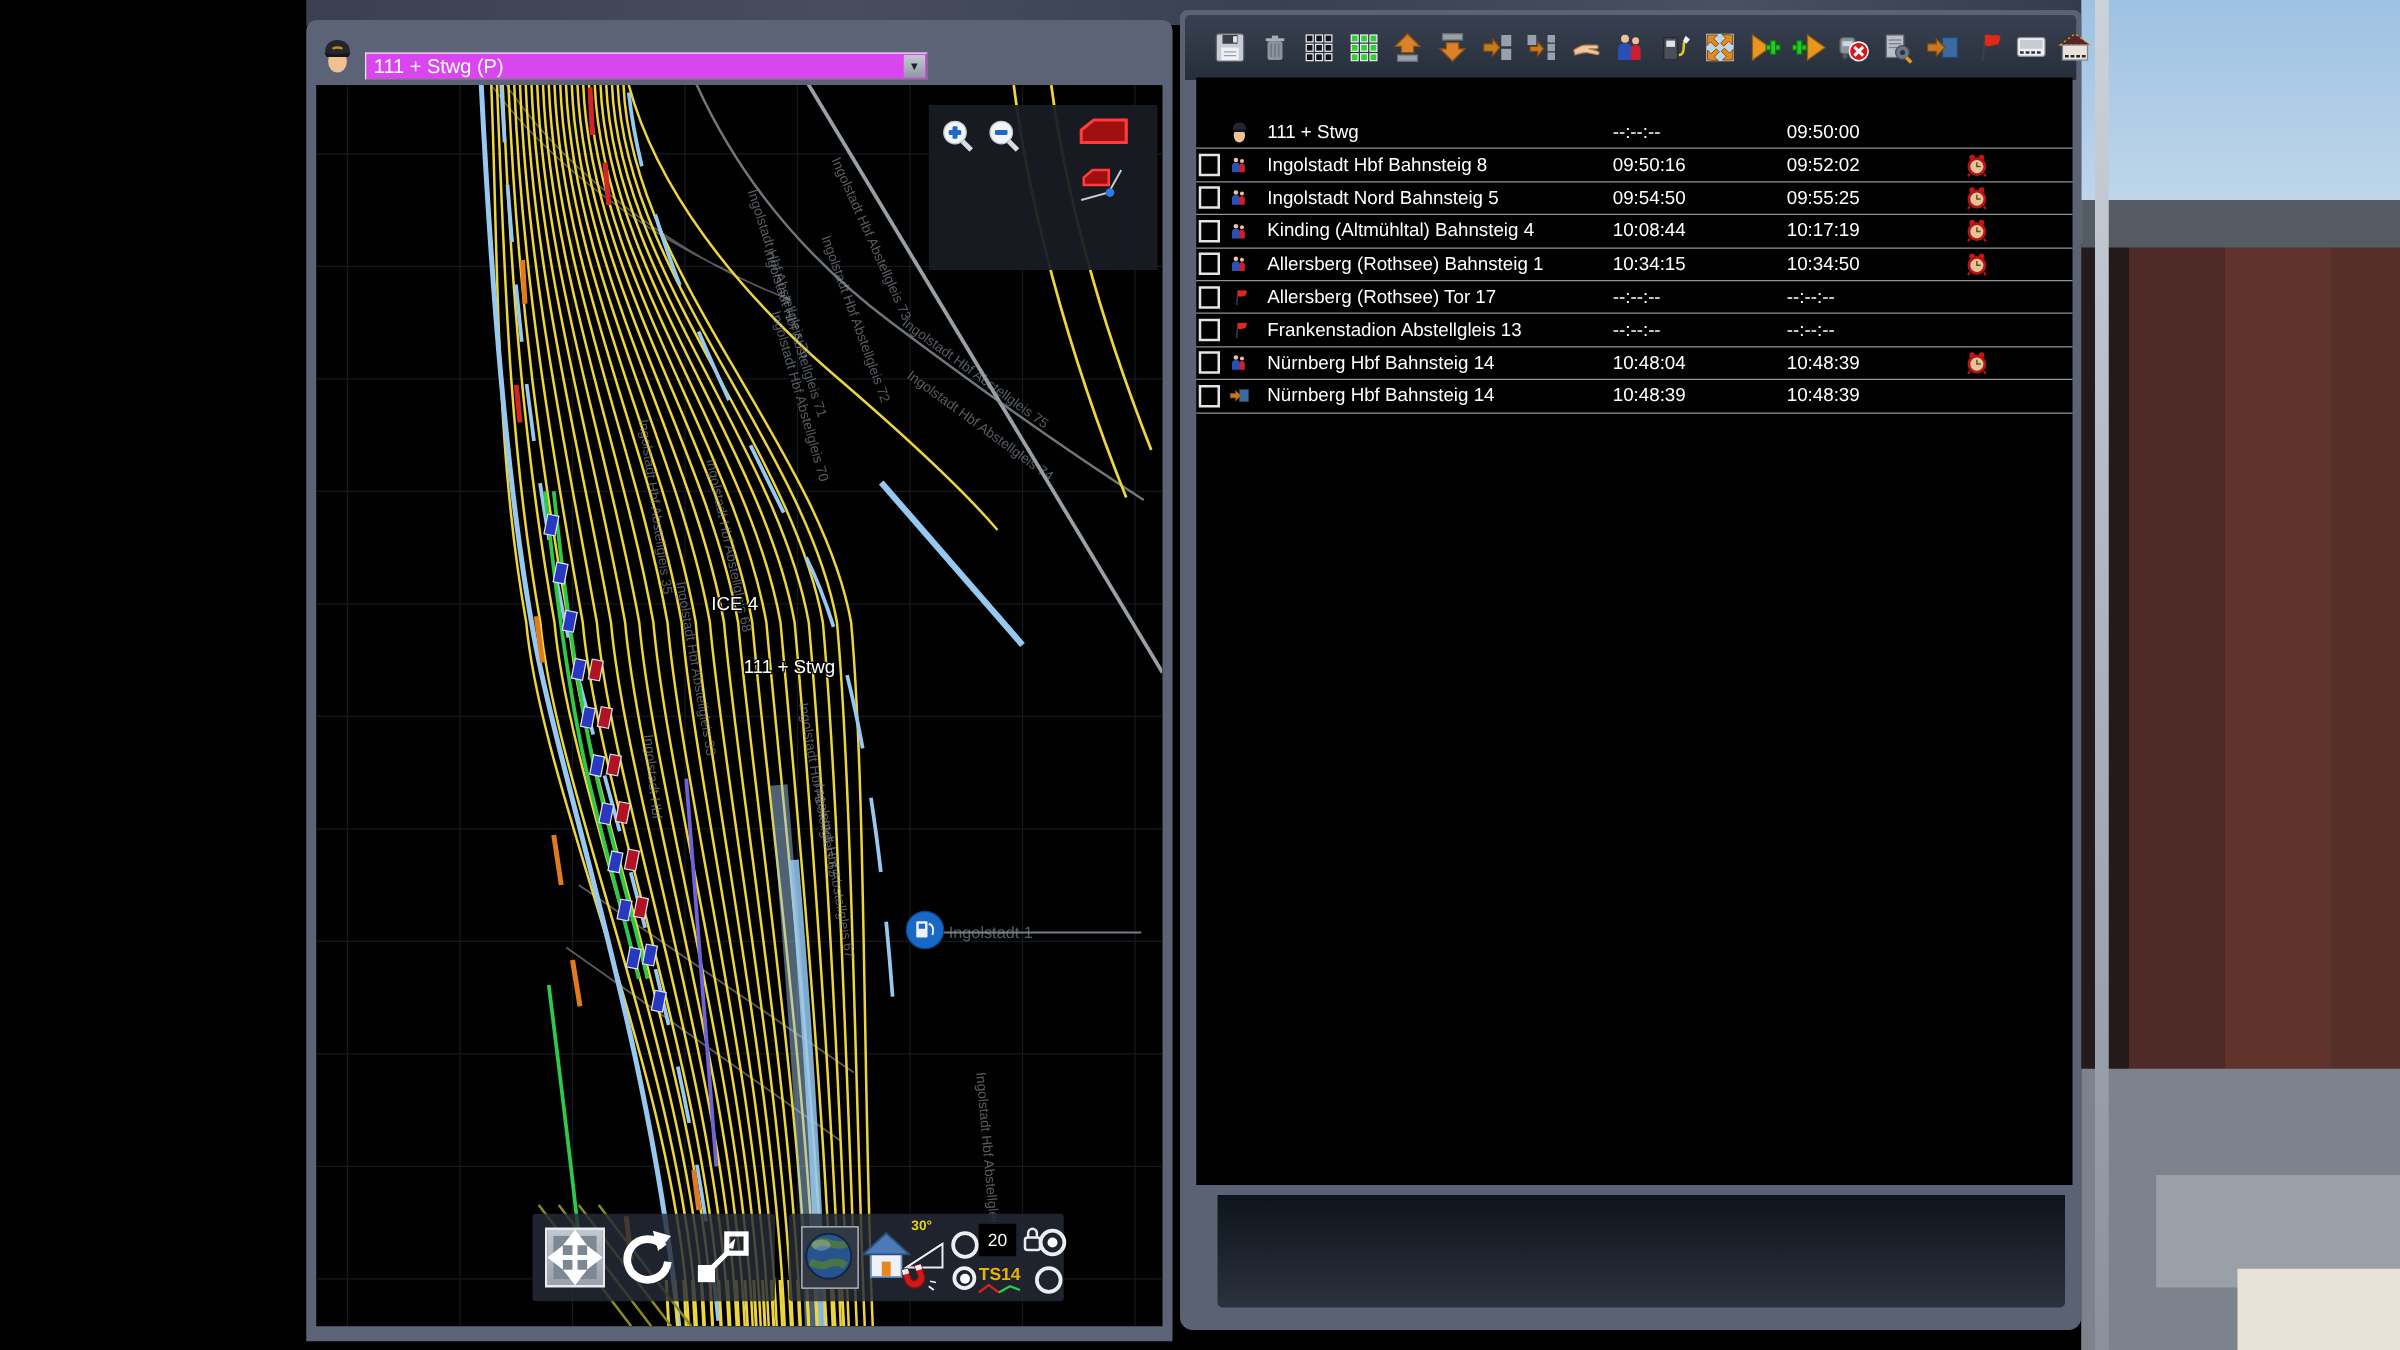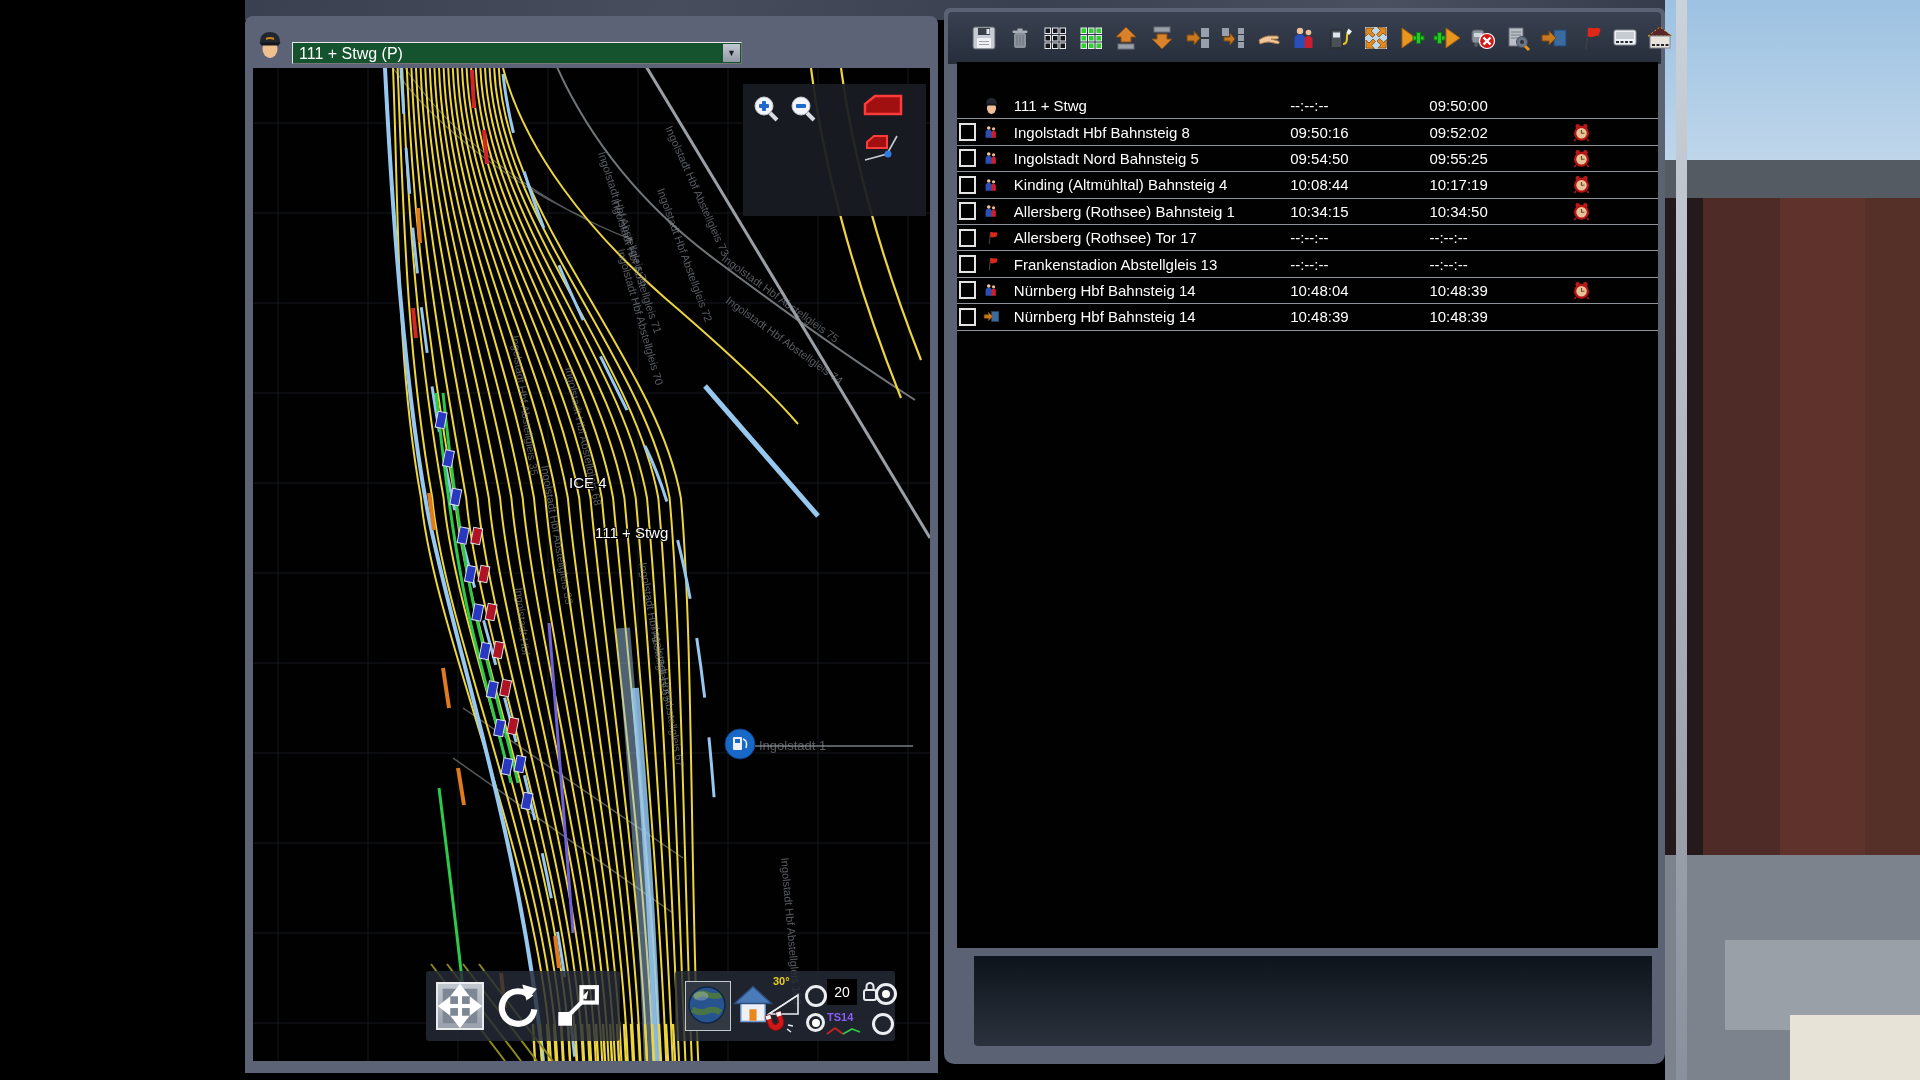--- a/index.html
+++ b/index.html
@@ -13,31 +13,31 @@
   #roofband{left:0;top:160px;width:255px;height:42px;background:#555b63;}
   #building{left:0;top:198px;width:255px;height:665px;
     background:linear-gradient(90deg,#241a1c 0 38px,#4e2b27 38px 115px,#5f332b 115px 200px,#553029 200px);}
   #road{left:0;top:855px;width:255px;height:225px;background:#7d838d;}
   #roadlight{left:60px;top:940px;width:195px;height:90px;background:#9aa0a8;}
   #fence{left:125px;top:1015px;width:130px;height:65px;background:#e7e3d7;}
   #pole{left:11px;top:0;width:11px;height:1080px;background:linear-gradient(180deg,#ccd2da,#8a919c);}
   
   #map-window{left:245px;top:16px;width:693px;height:1057px;background:#5c6376;border-radius:8px 8px 0 0;}
   #map-area{left:8px;top:52px;width:677px;height:993px;background:#010101;overflow:hidden;}
-  #train-select{left:47px;top:26px;width:450px;height:22px;background:#14532d;border:1px solid #e8e8e8;
+  #train-select{left:47px;top:26px;width:450px;height:22px;background:#d946ef;border:1px solid #e8e8e8;
     border-right-color:#777;border-bottom-color:#777;color:#fff;font-size:16px;line-height:21px;padding-left:6px;box-sizing:border-box;}
   #select-arrow{right:1px;top:1px;width:17px;height:18px;background:linear-gradient(180deg,#c3c9d2,#9199a6);
     color:#1d2129;font-size:9px;text-align:center;line-height:18px;}
   
   #mini-panel{left:490px;top:16px;width:183px;height:132px;background:rgba(24,28,35,.94);}
   .mini-btn{position:absolute;cursor:pointer;}
   
   .mtb{background:rgba(37,43,55,.82);border-radius:3px;}
   #mtb-left{left:173px;top:903px;width:194px;height:70px;}
-  #mtb-right{left:378px;top:903px;width:220px;height:70px;margin-left:44px;}
+  #mtb-right{left:378px;top:903px;width:220px;height:70px;}
   .mtool{position:absolute;width:48px;height:48px;}
   #move-tool{background:linear-gradient(180deg,#c2c8d0,#9aa1ad);border:2px solid #e9ebef;box-sizing:border-box;}
   .radio{position:absolute;width:16px;height:16px;border:3px solid #eceef2;border-radius:50%;box-sizing:content-box;}
   .radio .dot{position:absolute;left:4px;top:4px;width:8px;height:8px;border-radius:50%;background:#fff;display:none;}
   .radio.sel .dot{display:block;}
   #tile-box{position:absolute;background:#000;color:#fff;font-size:14px;text-align:center;}
   .yellow-lbl{position:absolute;color:#e6cf1e;font-size:11px;font-weight:bold;}
   
   #dialog{left:944px;top:8px;width:721px;height:1056px;background:#5b6274;border-radius:6px 6px 10px 10px;}
   #dlg-toolbar{left:4px;top:4px;width:713px;height:52px;border-radius:4px 4px 0 0;
@@ -355,21 +355,21 @@
               <path d="M7 4 V13 A8 8 0 0 0 23 13 V4 H18 V12 A3 3 0 0 1 12 12 V4 Z" fill="#d01818" stroke="#8a0f0f"></path>
               <rect x="7" y="4" width="5" height="4" fill="#eef1f5"></rect>
               <rect x="18" y="4" width="5" height="4" fill="#eef1f5"></rect>
             </g>
             <path d="M26 20 l4 3 M27 16 l5 1" stroke="#eef1f5" stroke-width="1.4"></path>
           </svg>
       </div>
       <div class="radio sel" style="left:131px;top:42px;width:13px;height:13px">
           <div class="dot" style="left:2.5px;top:2.5px"></div>
         </div>
-      <div class="yellow-lbl" style="left:152px;top:40px;color:#8b5cf6;font-size:11px">TS14</div>
+      <div class="yellow-lbl" style="left:152px;top:40px;color:#eab308;font-size:14px">TS14</div>
       <svg class="abs" style="left:150px;top:54px" width="38" height="12" viewBox="0 0 38 12">
           <polyline points="2,9 10,3 18,9" stroke="#d02020" stroke-width="1.8" fill="none"></polyline>
           <polyline points="18,9 27,4 35,7" stroke="#2ec84a" stroke-width="1.8" fill="none"></polyline>
         </svg>
       <div class="radio" style="left:197px;top:42px"></div>
     </div>
   </div>
 </div>
 
 <div class="abs" id="dialog">

